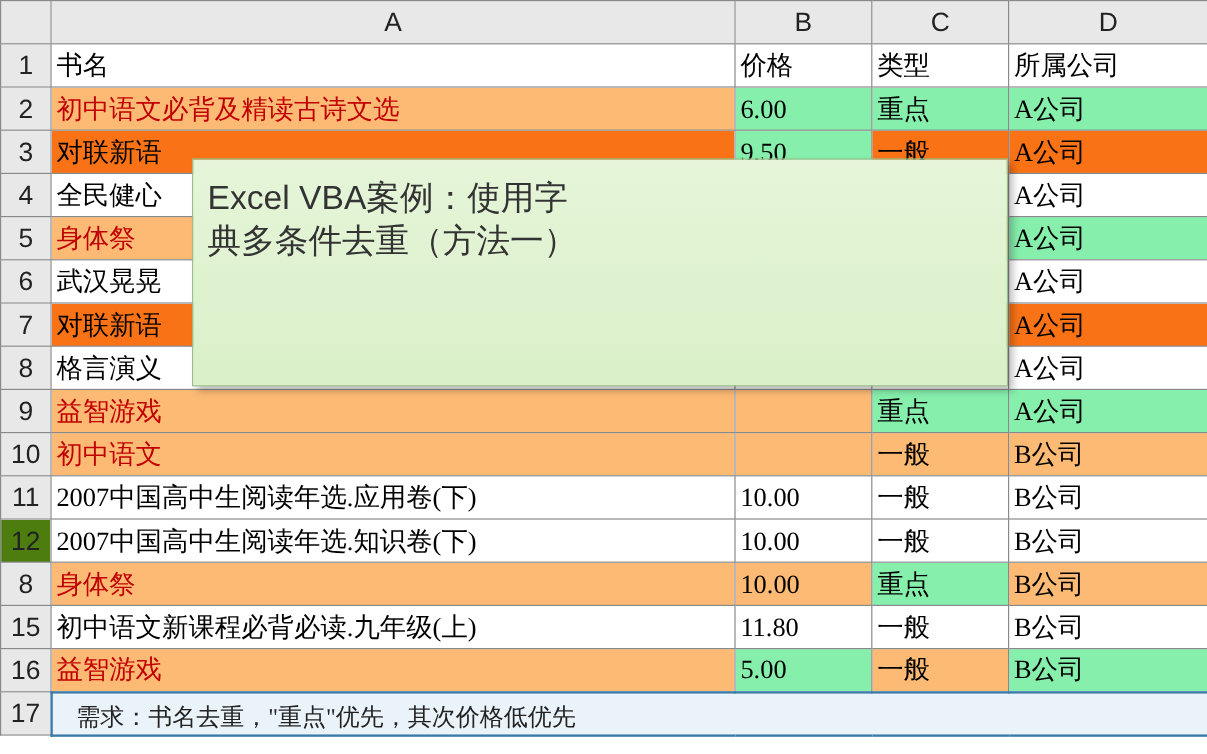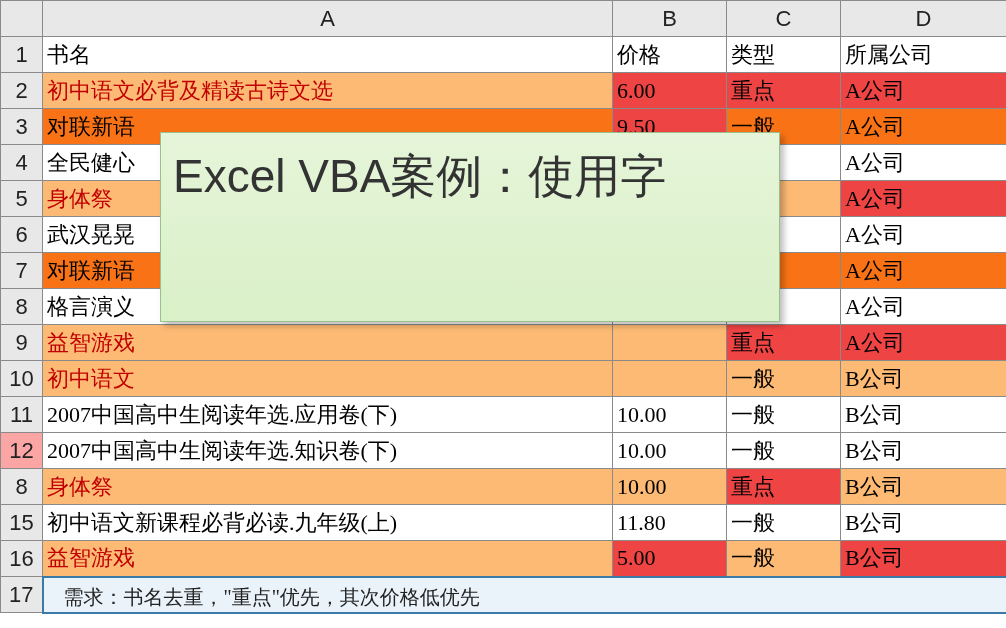--- a/index.html
+++ b/index.html
@@ -34,42 +34,42 @@
     font-weight: normal;
   }
   .corner { background: #e8e8e8; }
   .rowhdr { width: 42px; }
   .col-A { width: 570px; }
   .col-B { width: 114px; }
   .col-C { width: 114px; }
   .col-D { width: 166px; }
   .bg-pink { background: #fdba74; }
   .bg-yellow { background: #f97316; }
-  .bg-green { background: #ef4444; }
+  .bg-green { background: #86efac; }
   .red-text { color: #c00000; }
-  .sel-row .rowhdr { background: #fca5a5; margin-left: 46px; }
+  .sel-row .rowhdr { background: #4d7c0f; margin-left: 46px; }
   .note-row td.note {
     background: #eaf3fa;
     border: 2px solid #3a7aa8;
     font-size: 20px;
     padding: 6px 20px 0 20px;
     font-family: "SimSun","宋体",serif;
     color: #222;
   }
   .overlay {
     position: absolute;
     left: 160px;
     top: 132px;
-    width: 620px;
+    width: 680px;
     height: 190px;
     background: linear-gradient(#e6f5d9,#d9f0c8);
     border: 1px solid #9bbf8a;
     box-shadow: 4px 4px 6px rgba(0,0,0,0.25);
     font-family: "Microsoft YaHei","SimHei",sans-serif;
-    font-size: 46px;
+    font-size: 28px;
     color: #333;
     padding: 14px 12px 12px 12px;
     line-height: 1.3;
   }
 </style>
 </head>
 <body>
 
 <table class="sheet">
   <colgroup>
@@ -198,13 +198,14 @@
   <tbody>
       <tr class="note-row">
     <th class="rowhdr">17</th>
     <td class="note" colspan="4">需求：书名去重，"重点"优先，其次价格低优先</td>
   </tr>
 </tbody>
   </table>
 
 <div class="overlay">
   <div>Excel VBA案例：使用字</div>
+  <div>典多条件去重（方法一）</div>
 </div>
 
 </body></html>

